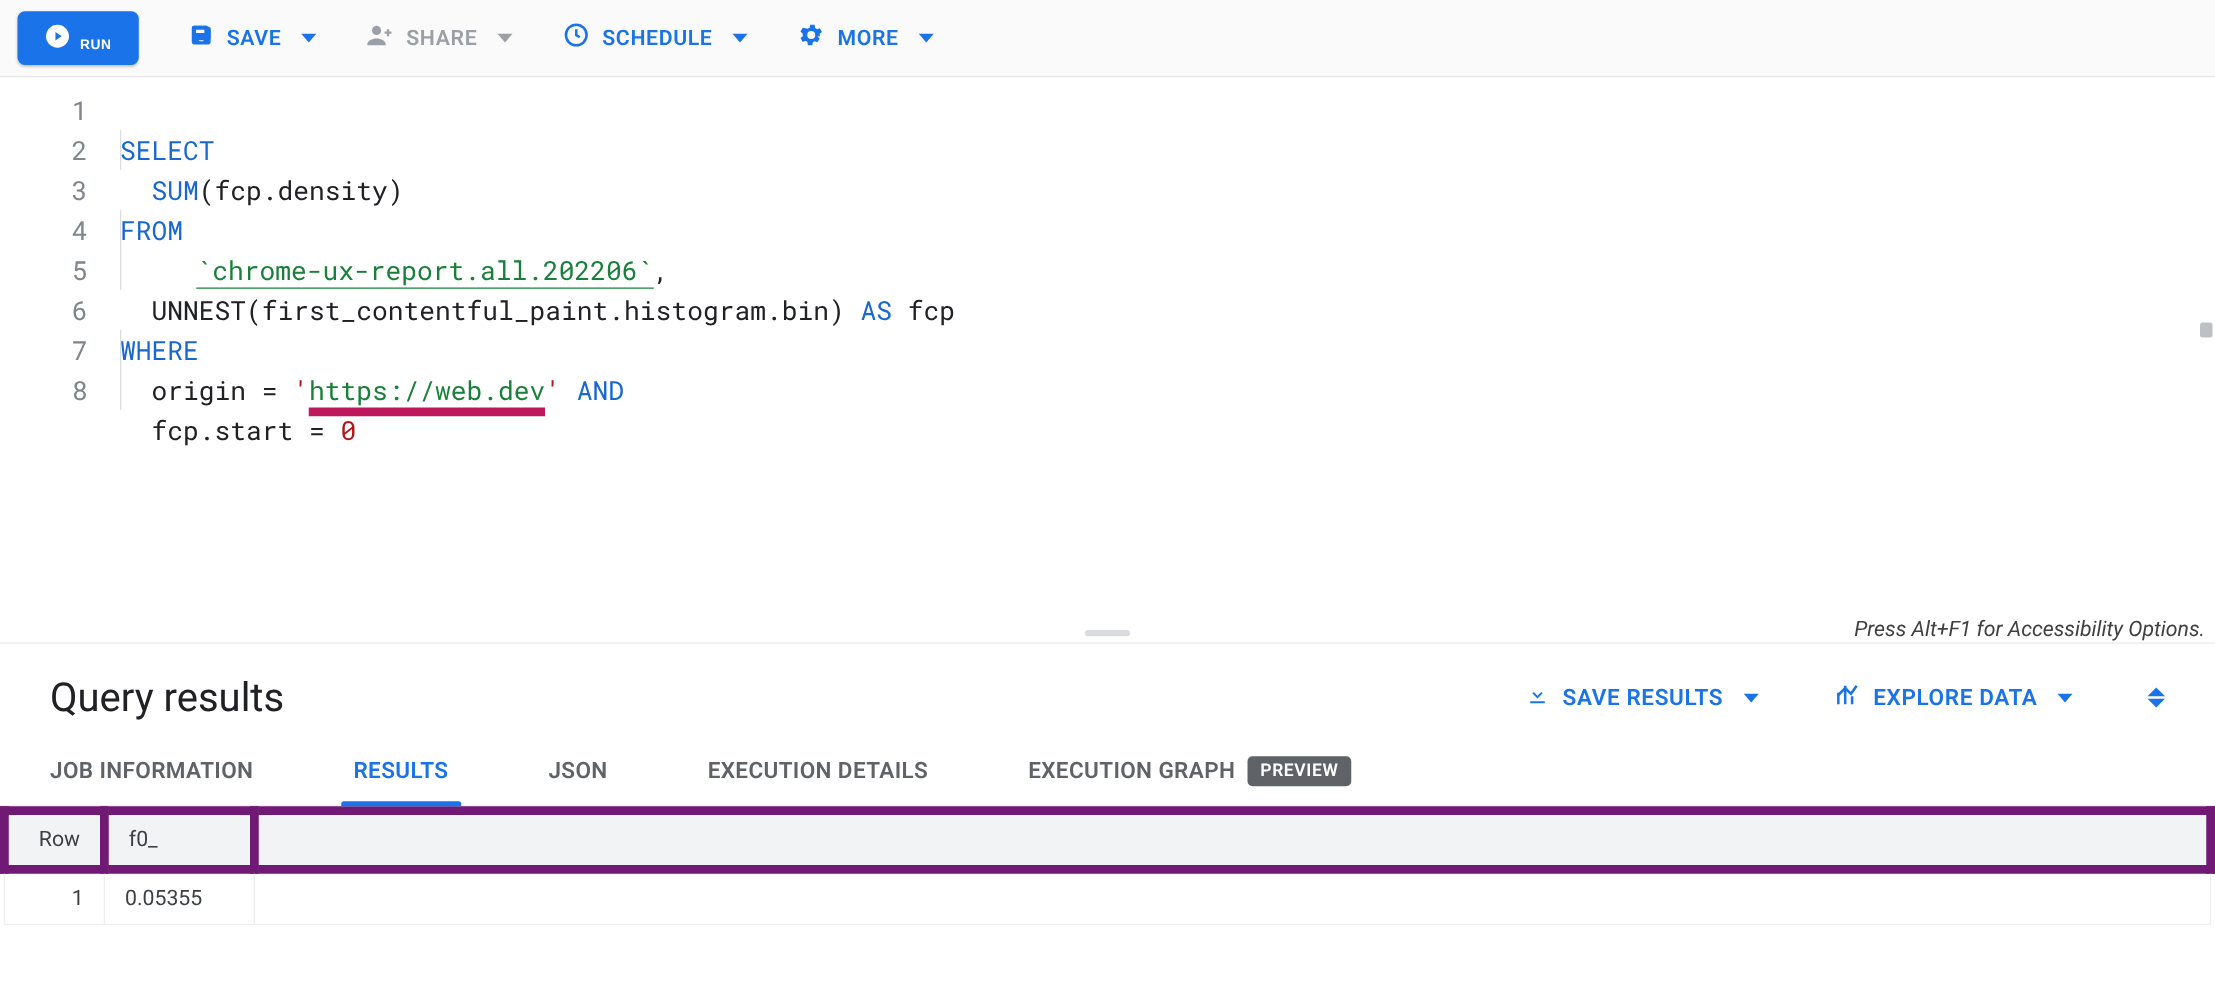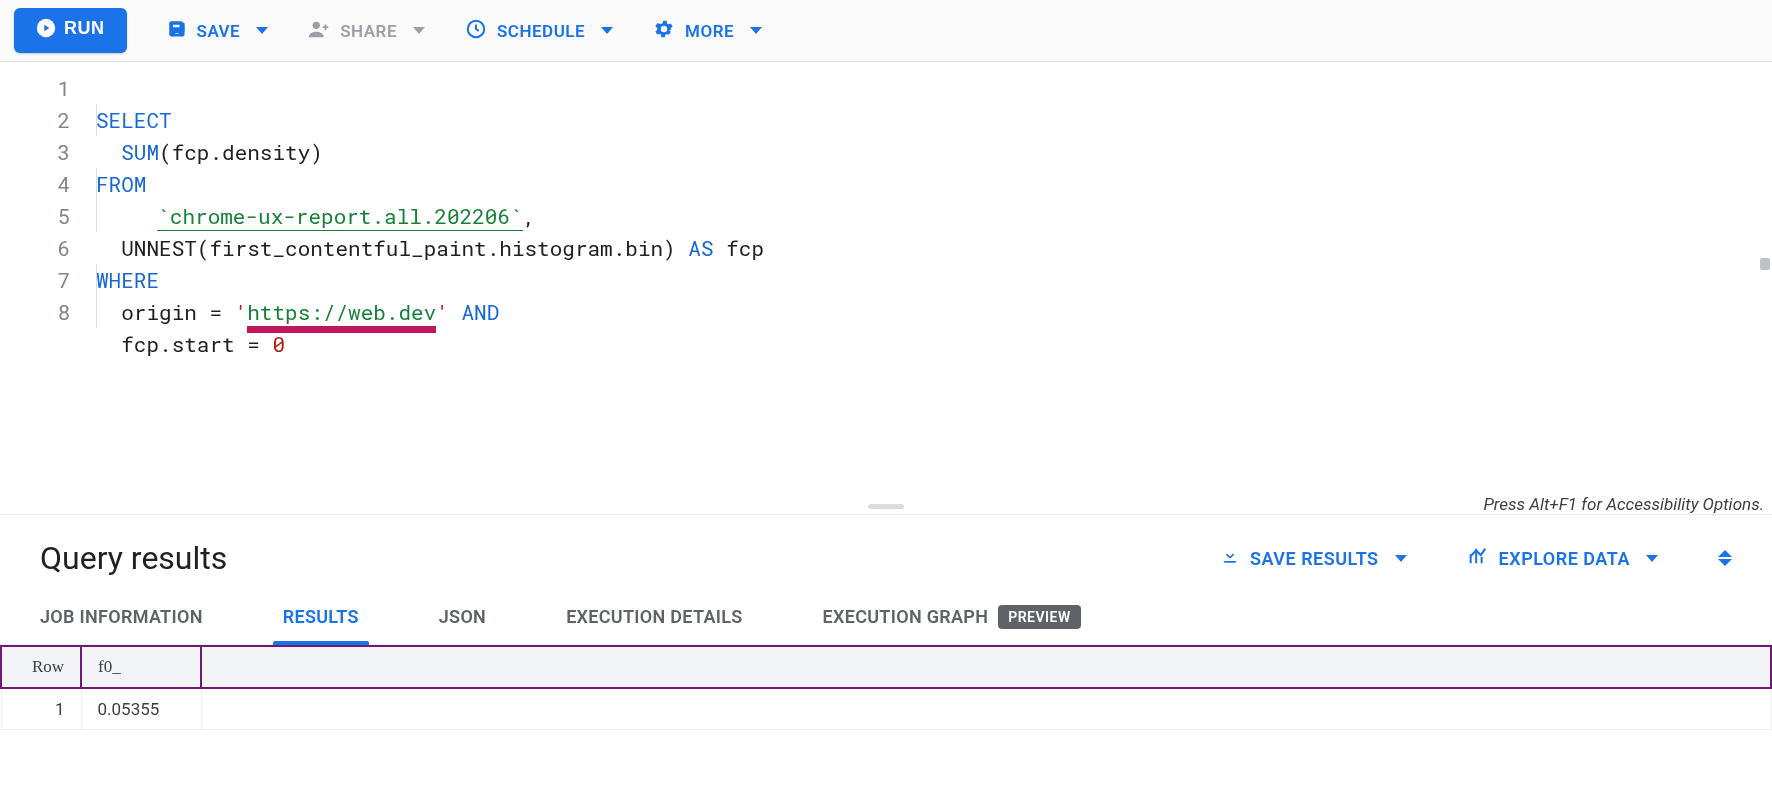--- a/index.html
+++ b/index.html
@@ -14,26 +14,26 @@
     display: flex;
     align-items: center;
     height: 62px;
     padding: 0 14px;
     border-bottom: 1px solid #e0e0e0;
     background: #fafafa;
     gap: 40px;
   }
   .run-btn {
     display: inline-flex;
-    align-items: flex-start;
+    align-items: flex-end;
     gap: 8px;
     background: #1a73e8;
     color: #fff;
     font-weight: 600;
-    font-size: 18px;
+    font-size: 11px;
     letter-spacing: 0.5px;
     border: none;
     border-radius: 6px;
     padding: 10px 22px;
     cursor: pointer;
     box-shadow: 0 1px 2px rgba(0,0,0,0.2);
   }
   .tb-item {
     display: inline-flex;
     align-items: center;
@@ -217,22 +217,21 @@
     border-collapse: collapse;
     width: 100%;
     font-size: 17px;
   }
   table.result th {
     text-align: left;
     font-weight: 400;
     color: #3c4043;
     background: #f1f3f4;
     padding: 10px 16px;
-    border: 2px solid #701a75;
-    font-family: Liberation Serif, serif;
+    border: 7px solid #701a75;
   }
   table.result td {
     padding: 10px 16px;
     border: 1px solid #eee;
     color: #3c4043;
   }
   table.result th:first-child,
   table.result td:first-child {
     width: 80px;
     text-align: right;

